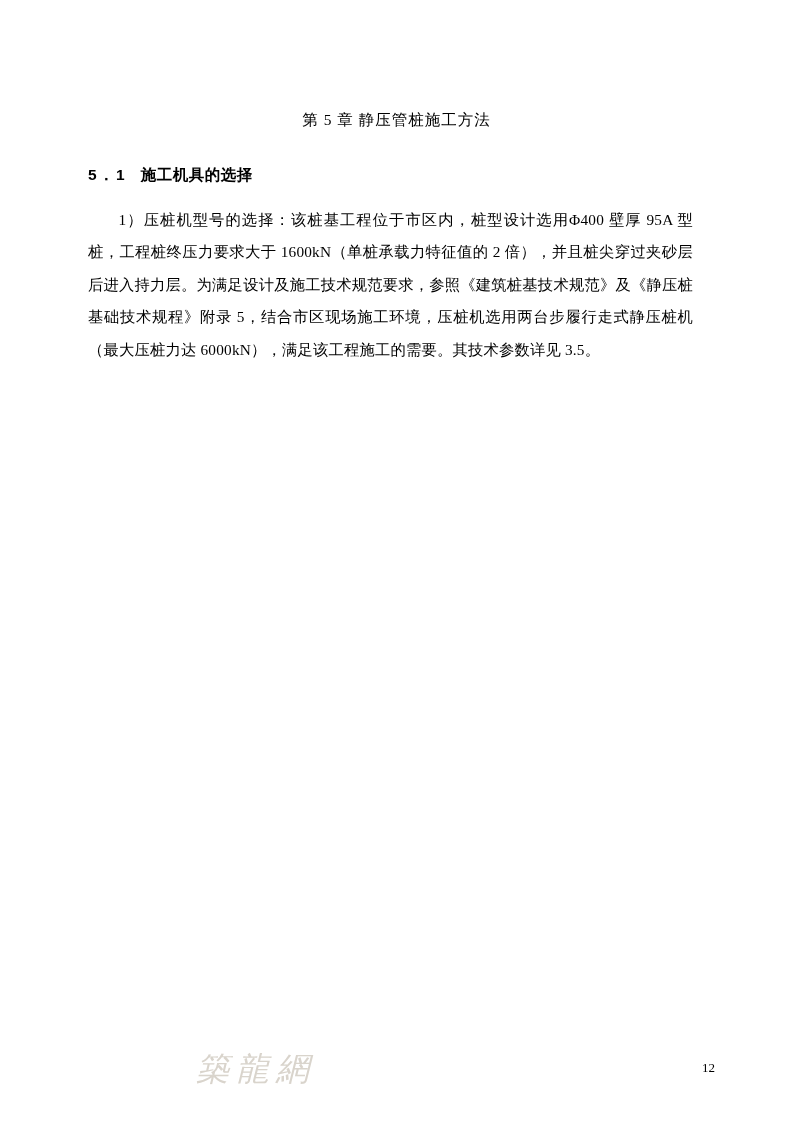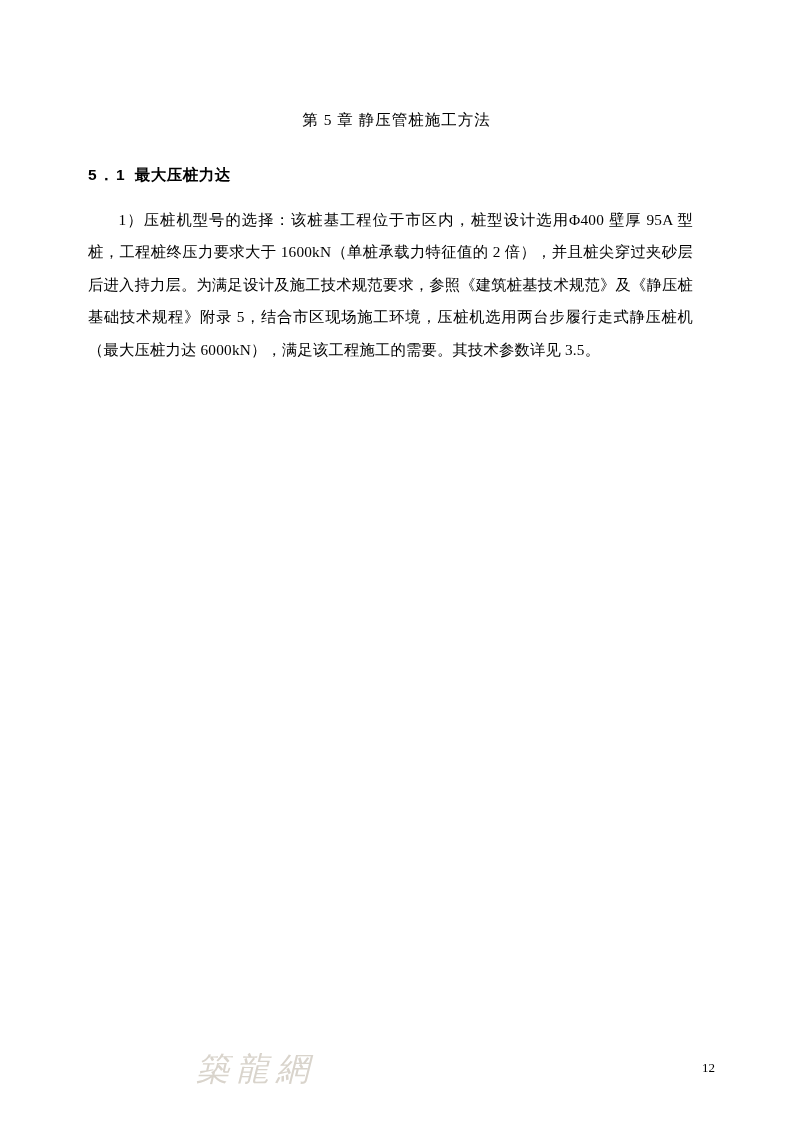--- a/index.html
+++ b/index.html
@@ -37,21 +37,21 @@
   }
   .section-head {
     font-size: 15.5px;
     font-weight: bold;
     margin: 26px 0 18px 0;
     letter-spacing: 0.5px;
     font-family: "Liberation Sans", sans-serif;
   }
   .section-head .num {
     letter-spacing: 2px;
-    margin-right: 8px;
+    margin-right: 14px;
   }
   p.para {
     font-size: 15.3px;
     line-height: 2.12;
     margin: 0 12px 6px 0;
     text-align: justify;
     text-justify: inter-ideograph;
     text-indent: 2em;
     letter-spacing: 0.2px;
   }
@@ -76,21 +76,21 @@
 </style>
 </head>
 <body>
 
 <div class="page">
   <div class="content">
 
     <div class="doc-title">第 5 章   静压管桩施工方法</div>
 
     <div class="section-head">
-      <span class="num">5．1</span><span>最大压桩力达</span>
+      <span class="num">5．1</span><span>施工机具的选择</span>
     </div>
 
     <p class="para">1）压桩机型号的选择：该桩基工程位于市区内，桩型设计选用Φ400 壁厚 95A 型桩，工程桩终压力要求大于 1600kN（单桩承载力特征值的 2 倍），并且桩尖穿过夹砂层后进入持力层。为满足设计及施工技术规范要求，参照《建筑桩基技术规范》及《静压桩基础技术规程》附录 5，结合市区现场施工环境，压桩机选用两台步履行走式静压桩机（最大压桩力达 6000kN），满足该工程施工的需要。其技术参数详见 3.5。</p>
 
 
 
   </div>
 
   <div class="watermark">築龍網</div>
   <div class="page-number">12</div>

